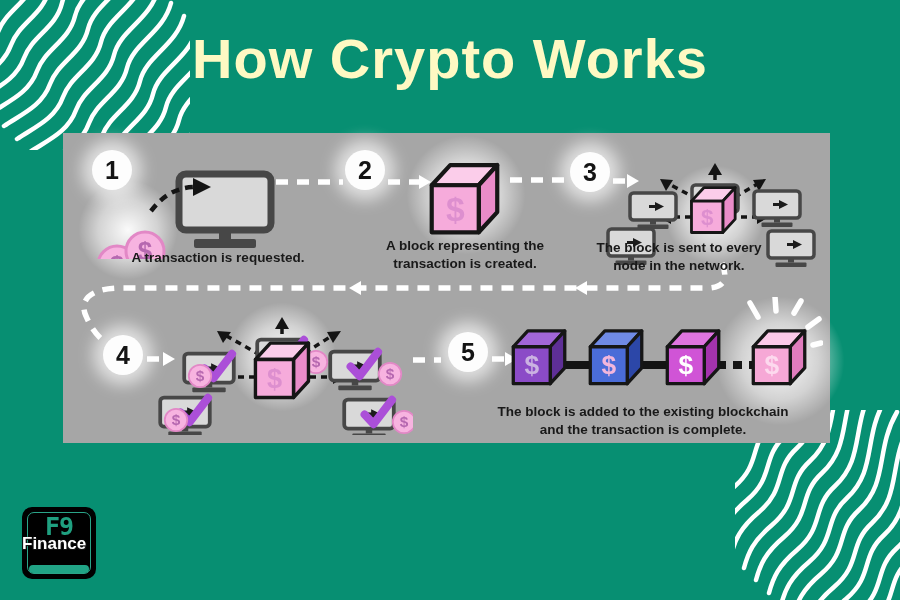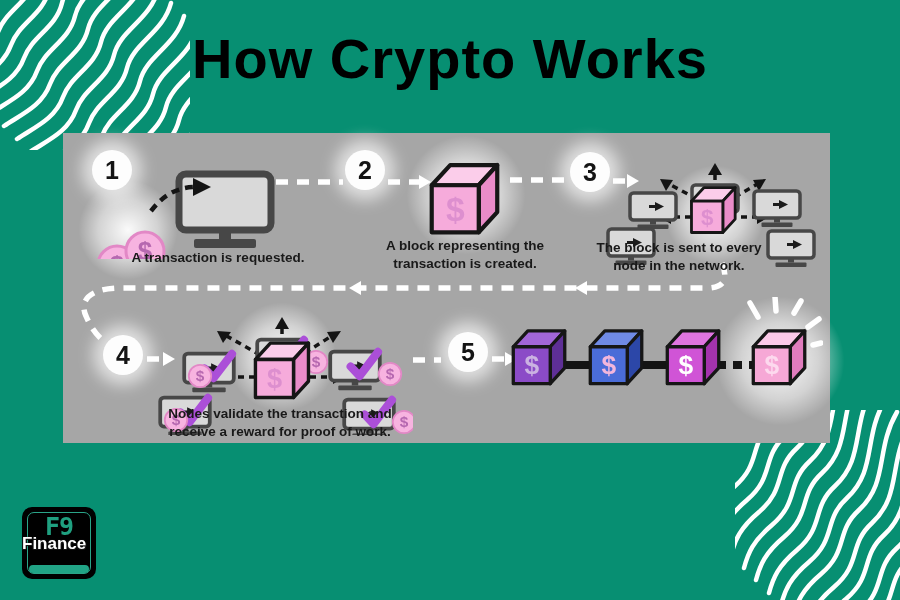--- a/index.html
+++ b/index.html
@@ -8,21 +8,21 @@
     background:#078f72;
     font-family:"Liberation Sans","DejaVu Sans",sans-serif;
   }
   .wave-svg{position:absolute;pointer-events:none;}
   #wave-tl{left:0;top:0;}
   #wave-br{right:0;bottom:0;}
   .wave-line{stroke:#fff;stroke-width:4.5;fill:none;stroke-linecap:round;}
 
   #title{
     position:absolute;left:0;top:26px;width:900px;text-align:center;
-    font-size:56px;font-weight:bold;color:#000000;letter-spacing:1px;
+    font-size:56px;font-weight:bold;color:#fef9c3;letter-spacing:1px;
   }
 
   #panel{
     position:absolute;left:63px;top:133px;width:767px;height:310px;
     background:#a6a6a6;
   }
   .glow{
     position:absolute;border-radius:50%;z-index:0;
     background:radial-gradient(circle, rgba(255,255,255,.95) 0%, rgba(255,255,255,.5) 42%, rgba(255,255,255,0) 70%);
   }
@@ -297,21 +297,21 @@
       <polygon points="8,36 30,12 86,12 64,36" fill="#fbc9e8"></polygon>
       <polygon points="64,36 86,12 86,68 64,92" fill="#e07cbd"></polygon>
       <rect x="8" y="36" width="56" height="56" fill="#f6a8d6"></rect>
       <text class="c-dollar" x="36" y="78" fill="#fdd9ee">$</text>
     </g>
   </svg>
 
   <div class="caption" style="left:402px;top:104px;width:190px;">A block representing the transaction is created.</div>
   <div class="caption" style="left:155px;top:116px;width:210px;">A transaction is requested.</div>
   <div class="caption" style="left:616px;top:106px;width:190px;">The block is sent to every node in the network.</div>
-  <div class="caption" style="left:217px;top:272px;width:250px;">Nodes validate the transaction and receive a reward for proof of work.</div>
+  <div class="caption" style="left:580px;top:270px;width:305px;">The block is added to the existing blockchain and the transaction is complete.</div>
 </div>
 
 <div id="logo">
   <div class="frame"></div>
   <div class="f9">F9</div>
   <div class="finance">Finance</div>
   <div class="bar"></div>
 </div>
 
 </body></html>

